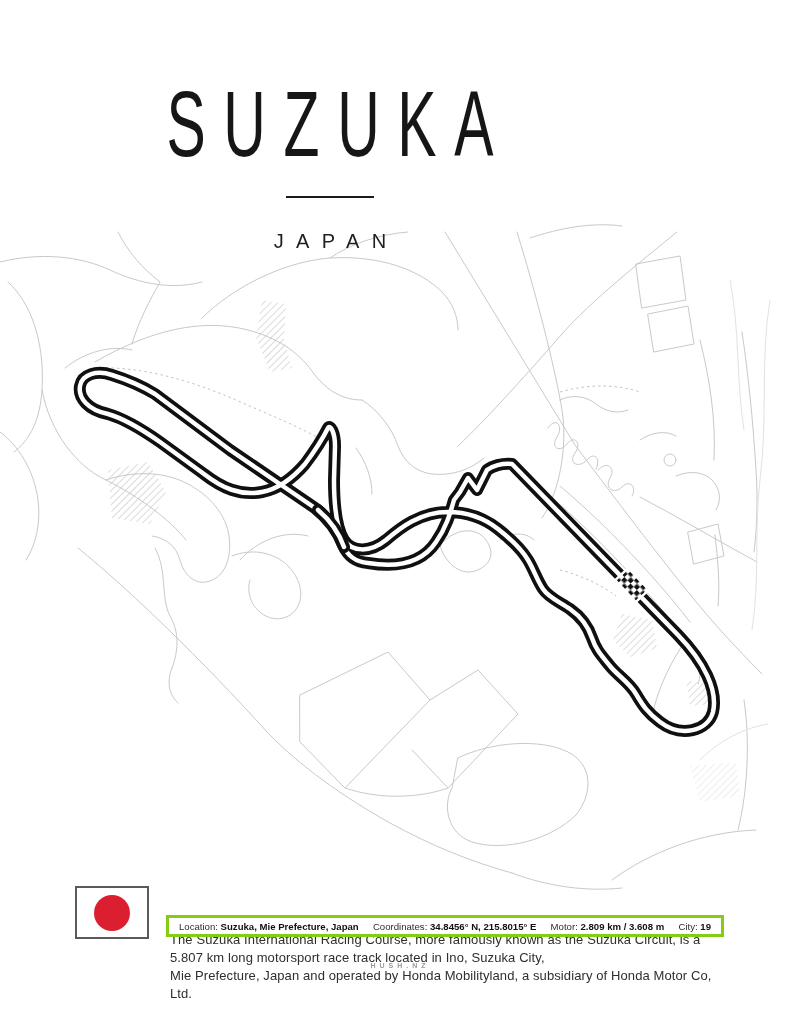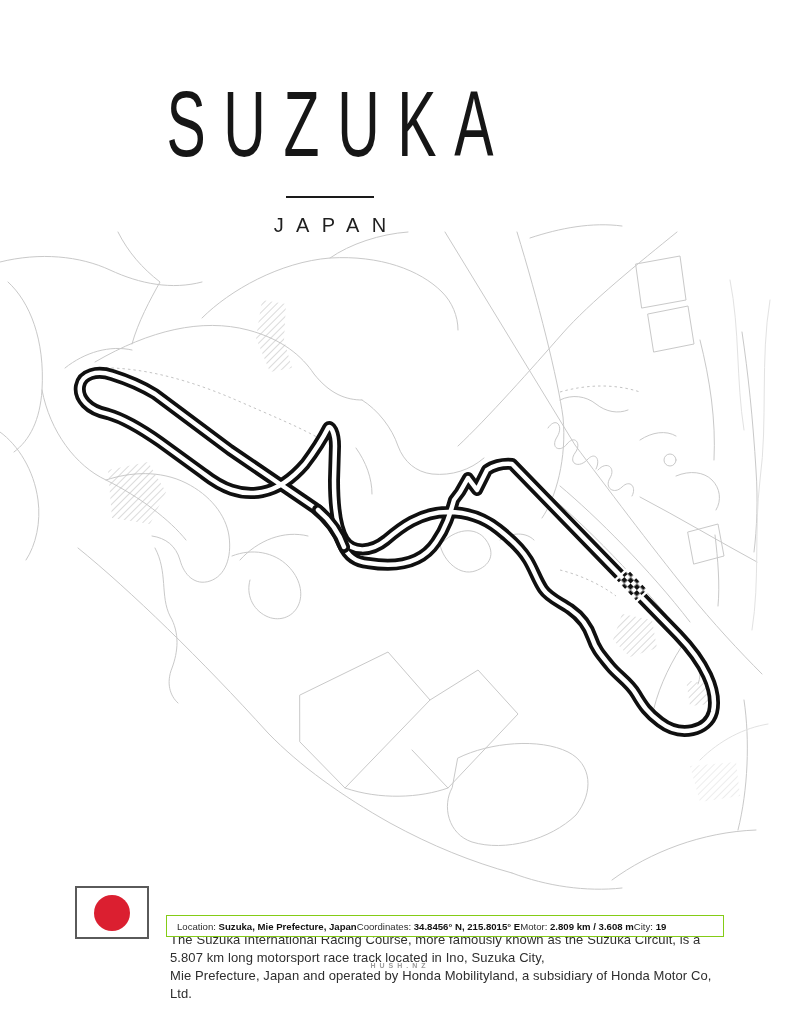--- a/index.html
+++ b/index.html
@@ -6,36 +6,36 @@
   body{width:800px;height:1016px;position:relative;overflow:hidden;
        font-family:"Liberation Sans", sans-serif;color:#1a1a1a;}
   .poster{position:absolute;inset:0;background:#fff;}
 
   
   .header{position:absolute;top:0;left:0;width:660px;text-align:center;z-index:5;}
   .title{margin-top:78px;font-size:92px;font-weight:500;letter-spacing:0.30em;
          line-height:1;transform:scaleX(0.64);transform-origin:50% 50%;
          white-space:nowrap;text-indent:0.30em;color:#161616;}
   .divider{width:88px;height:2px;background:#1a1a1a;margin:26px auto 0 auto;}
-  .subtitle{margin-top:16px;font-size:20px;font-weight:500;letter-spacing:0.62em;
+  .subtitle{margin-top:32px;font-size:20px;font-weight:500;letter-spacing:0.62em;
             text-indent:0.62em;color:#1f1f1f;}
 
   
   .map-svg{position:absolute;top:0;left:0;z-index:1;}
 
   
   .flag{position:absolute;left:75px;top:886px;width:70px;height:49px;
         background:#fff;border:2px solid #5a5a5a;z-index:6;}
   .flag .disc{position:absolute;left:50%;top:50%;width:36px;height:36px;
         border-radius:50%;transform:translate(-50%,-50%);}
   .desc{position:absolute;left:170px;top:931px;width:560px;z-index:6;
         font-size:13px;line-height:18px;color:#2e2e2e;letter-spacing:0.1px;}
   .infobar{position:absolute;left:166px;top:915px;width:558px;height:22px;z-index:6;
-        border:1px solid #84cc16;display:flex;align-items:center;
-        justify-content:flex-start;padding:0 10px;box-sizing:border-box;
+        border:3px solid #84cc16;display:flex;align-items:center;
+        justify-content:space-between;padding:0 10px;box-sizing:border-box;
         font-size:9.6px;color:#2e2e2e;background:#fff;}
   .cell{white-space:nowrap;}
   .cell b{font-weight:700;color:#111;}
   .brand{position:absolute;left:0;top:962px;width:800px;text-align:center;z-index:6;
         font-size:7px;letter-spacing:4px;color:#9a9a9a;font-weight:700;}
 </style>
 </head>
 <body>
 
 <div class="poster">

